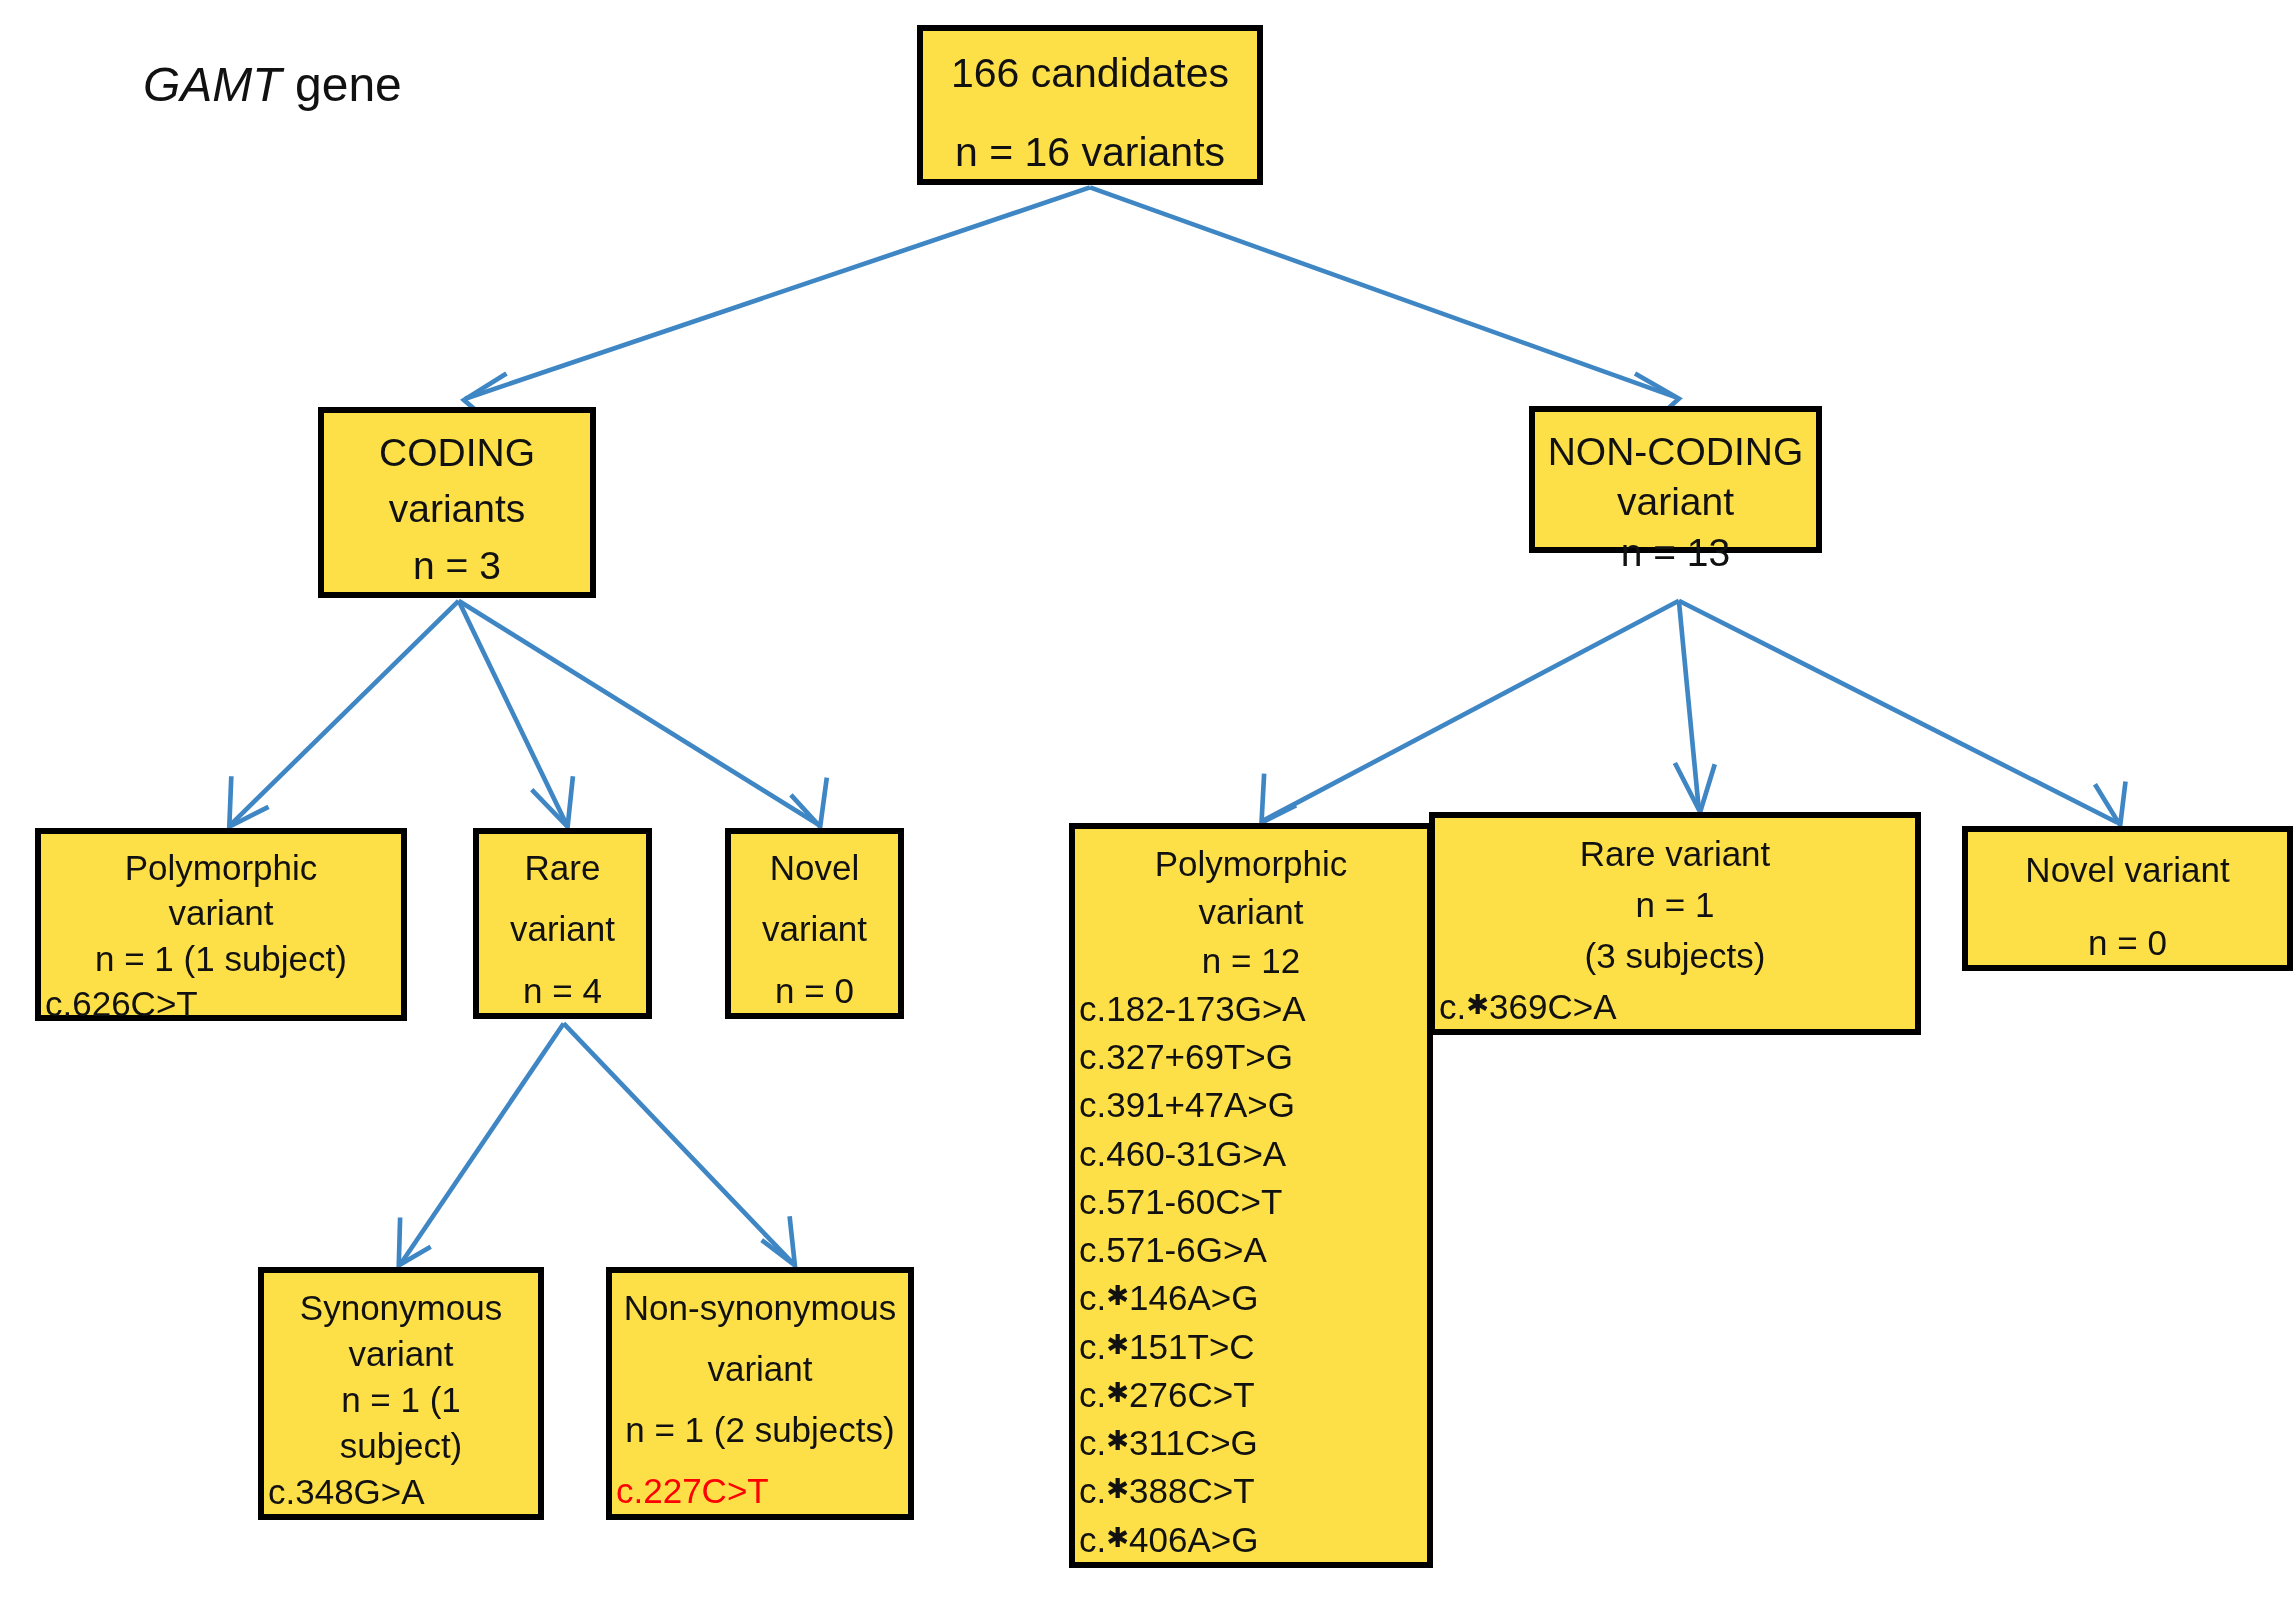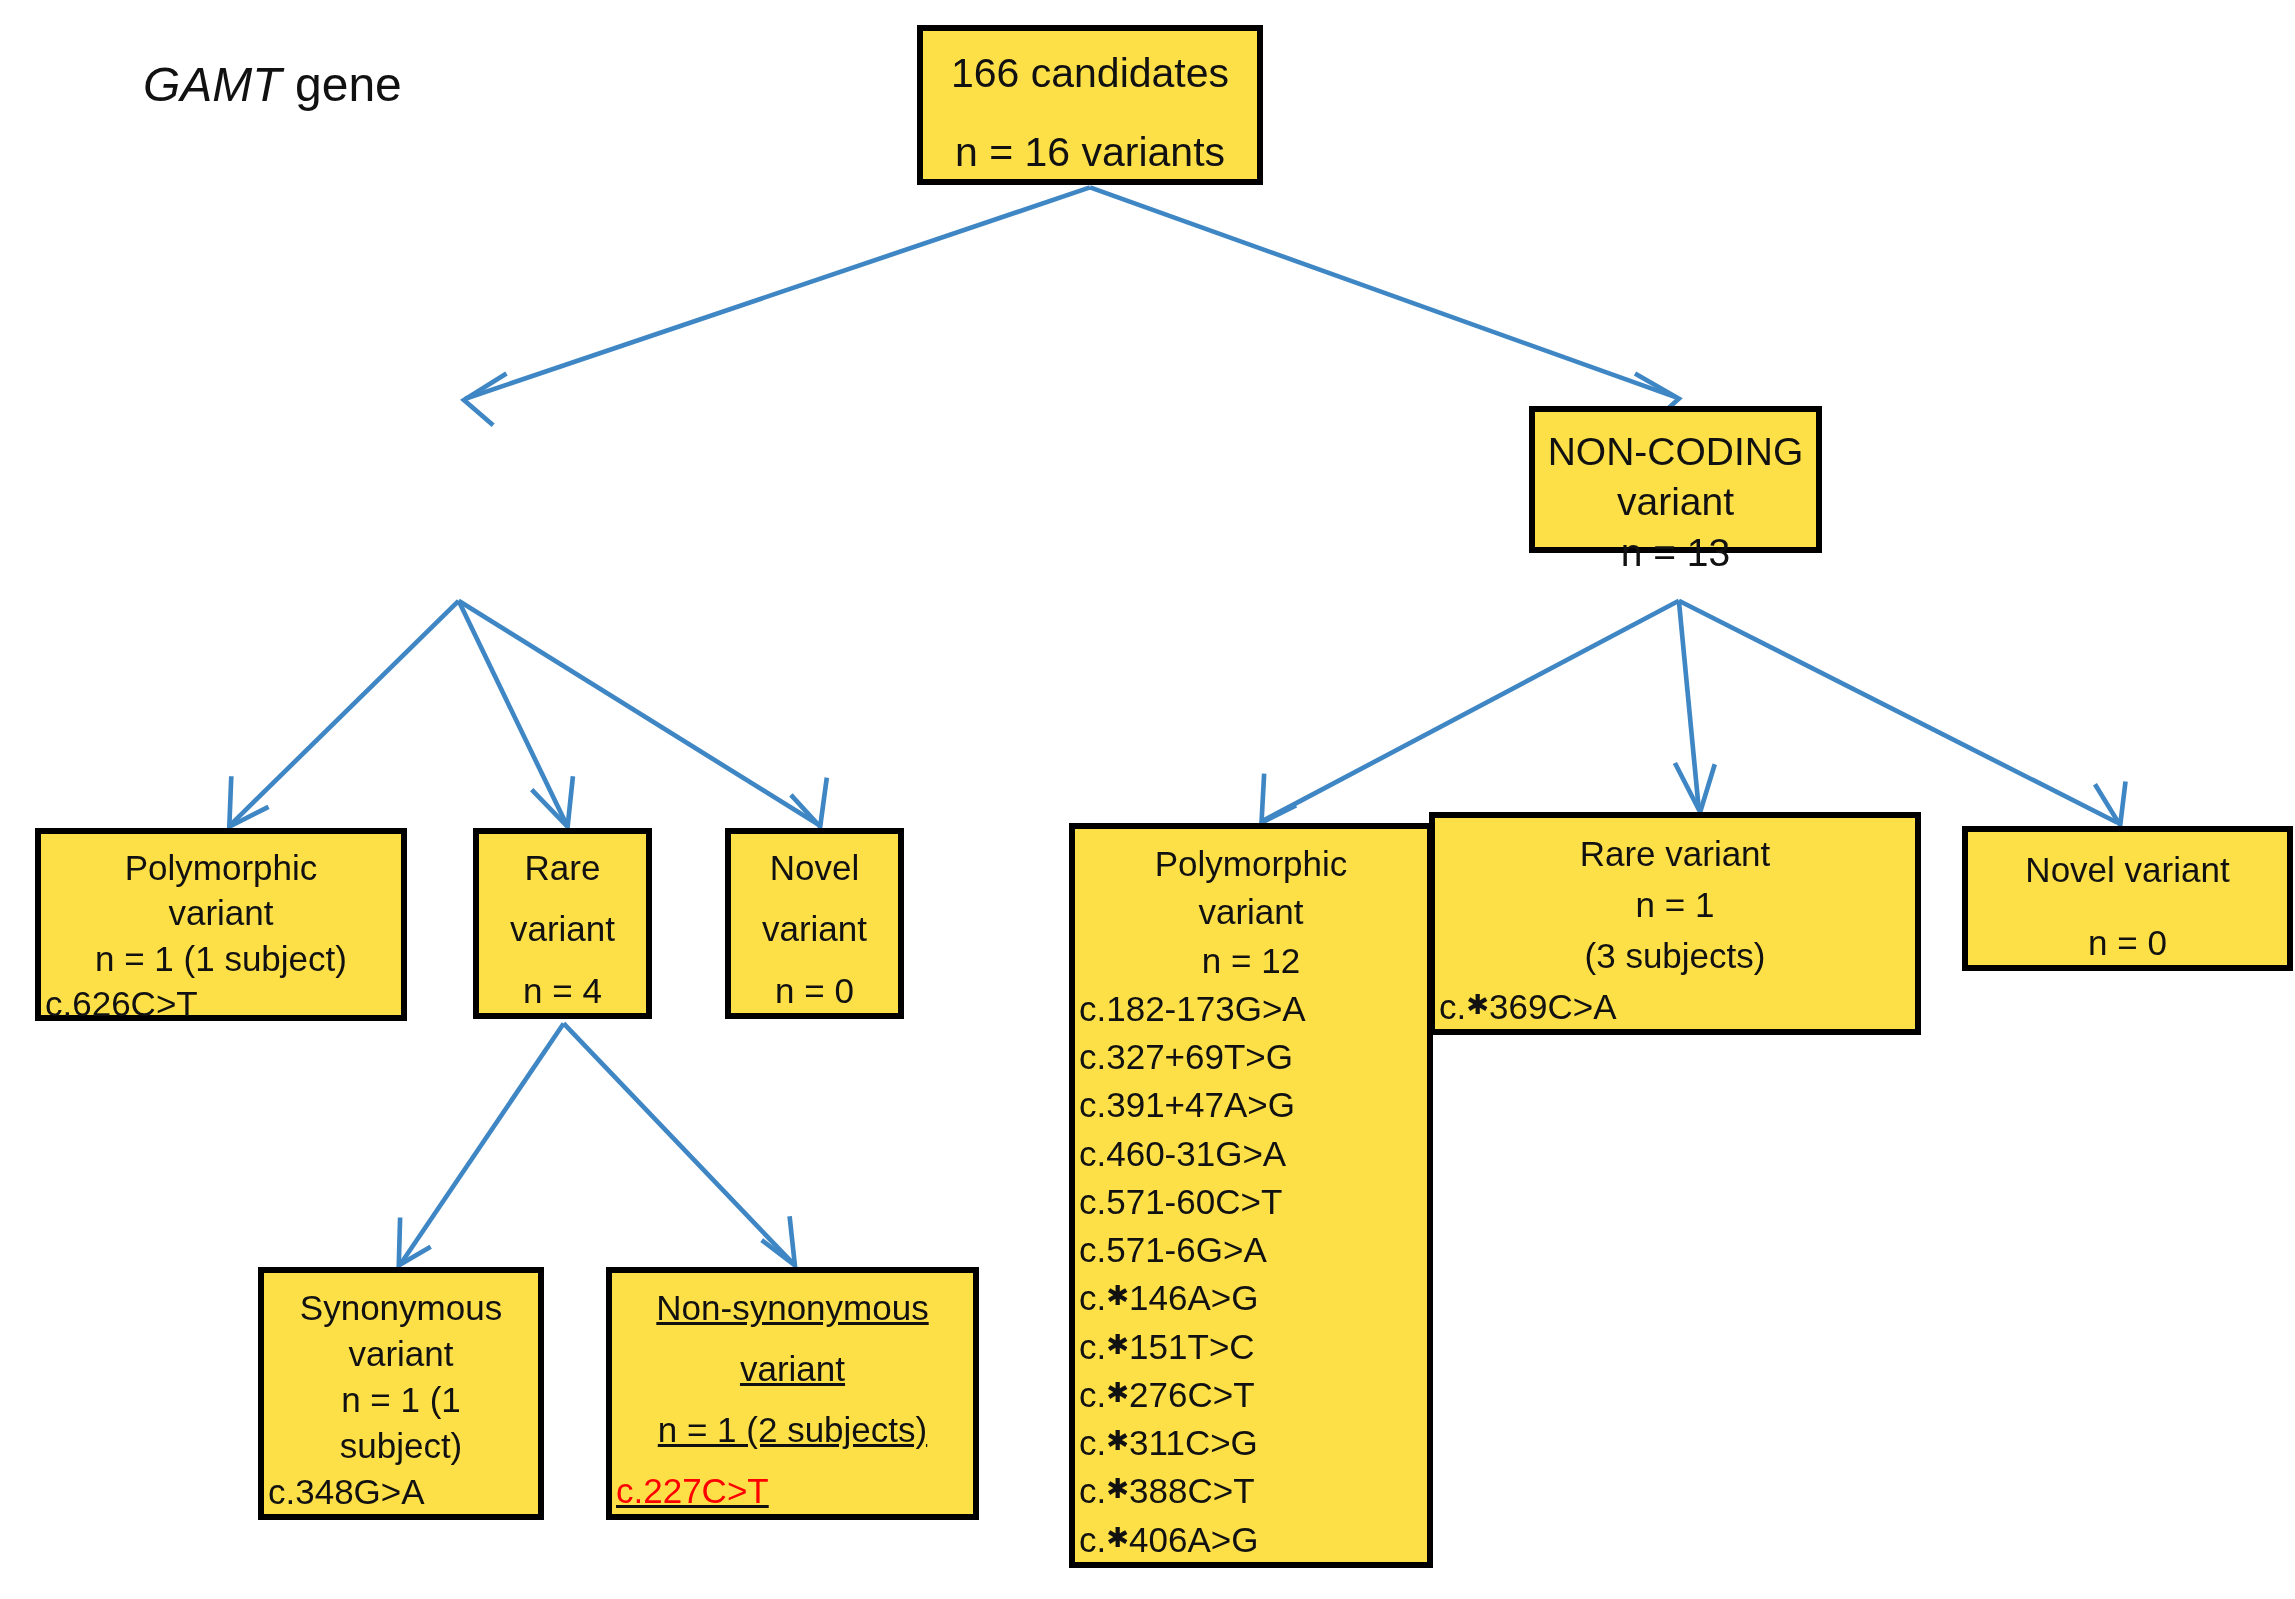--- a/index.html
+++ b/index.html
@@ -68,21 +68,21 @@
   
   #box-root      { left:917px; top:25px;   width:346px;  height:160px;  padding-top:16px;  font-size:41px; }
   #box-coding    { left:318px;  top:407px;  width:278px;  height:191px;  padding-top:14.6px;  font-size:39px; }
   #box-noncoding { left:1529px; top:406px;  width:293px;  height:147px;  padding-top:14.6px;  font-size:39px; }
 
   #box-c-poly    { left:35px;   top:828px; width:372px;  height:193px;  padding-top:10.6px;  font-size:35px; }
   #box-c-rare    { left:473px;  top:828px; width:179px;  height:191px;  padding-top:10.6px;  font-size:35px; }
   #box-c-novel   { left:725px; top:828px; width:179px;  height:191px;  padding-top:10.6px;  font-size:35px; }
 
   #box-syn       { left:258px;  top:1267px; width:286px;  height:253px;  padding-top:12px;  font-size:35px; }
-  #box-nonsyn    { left:606px;  top:1267px; width:373px;  height:253px;  padding-top:12px;  font-size:35px;text-decoration:underline; }
+  #box-nonsyn    { left:606px;  top:1267px; width:308px;  height:253px;  padding-top:12px;  font-size:35px; }
 
   #box-n-poly    { left:1069px; top:823px; width:364px;  height:745px; padding-top:12px;  font-size:35px; }
   #box-n-rare    { left:1429px; top:812px; width:492px;  height:223px;  padding-top:13.3px;  font-size:35px; }
   #box-n-novel   { left:1962px; top:826px; width:331px;  height:145px;  padding-top:14.6px;  font-size:35px; }
 
   .red { color:#fe0000; }
   .star { font-size:0.78em; vertical-align:0.18em; }
 </style>
 </head>
 <body>
@@ -144,20 +144,25 @@
     </g>
   </svg>
 
   <div id="gene-title">
     <span class="ital">GAMT</span><span> gene</span>
   </div>
 
   <div class="box" id="box-root">
       <span class="line">166 candidates</span>
       <span class="line">n = 16 variants</span>
+    </div>
+  <div class="box" id="box-coding">
+      <span class="line">CODING</span>
+      <span class="line">variants</span>
+      <span class="line">n = 3</span>
     </div>
   <div class="box" id="box-noncoding">
       <span class="line">NON-CODING</span>
       <span class="line">variant</span>
       <span class="line">n = 13</span>
     </div>
 
   <div class="box" id="box-c-poly">
       <span class="line">Polymorphic</span>
       <span class="line">variant</span>

